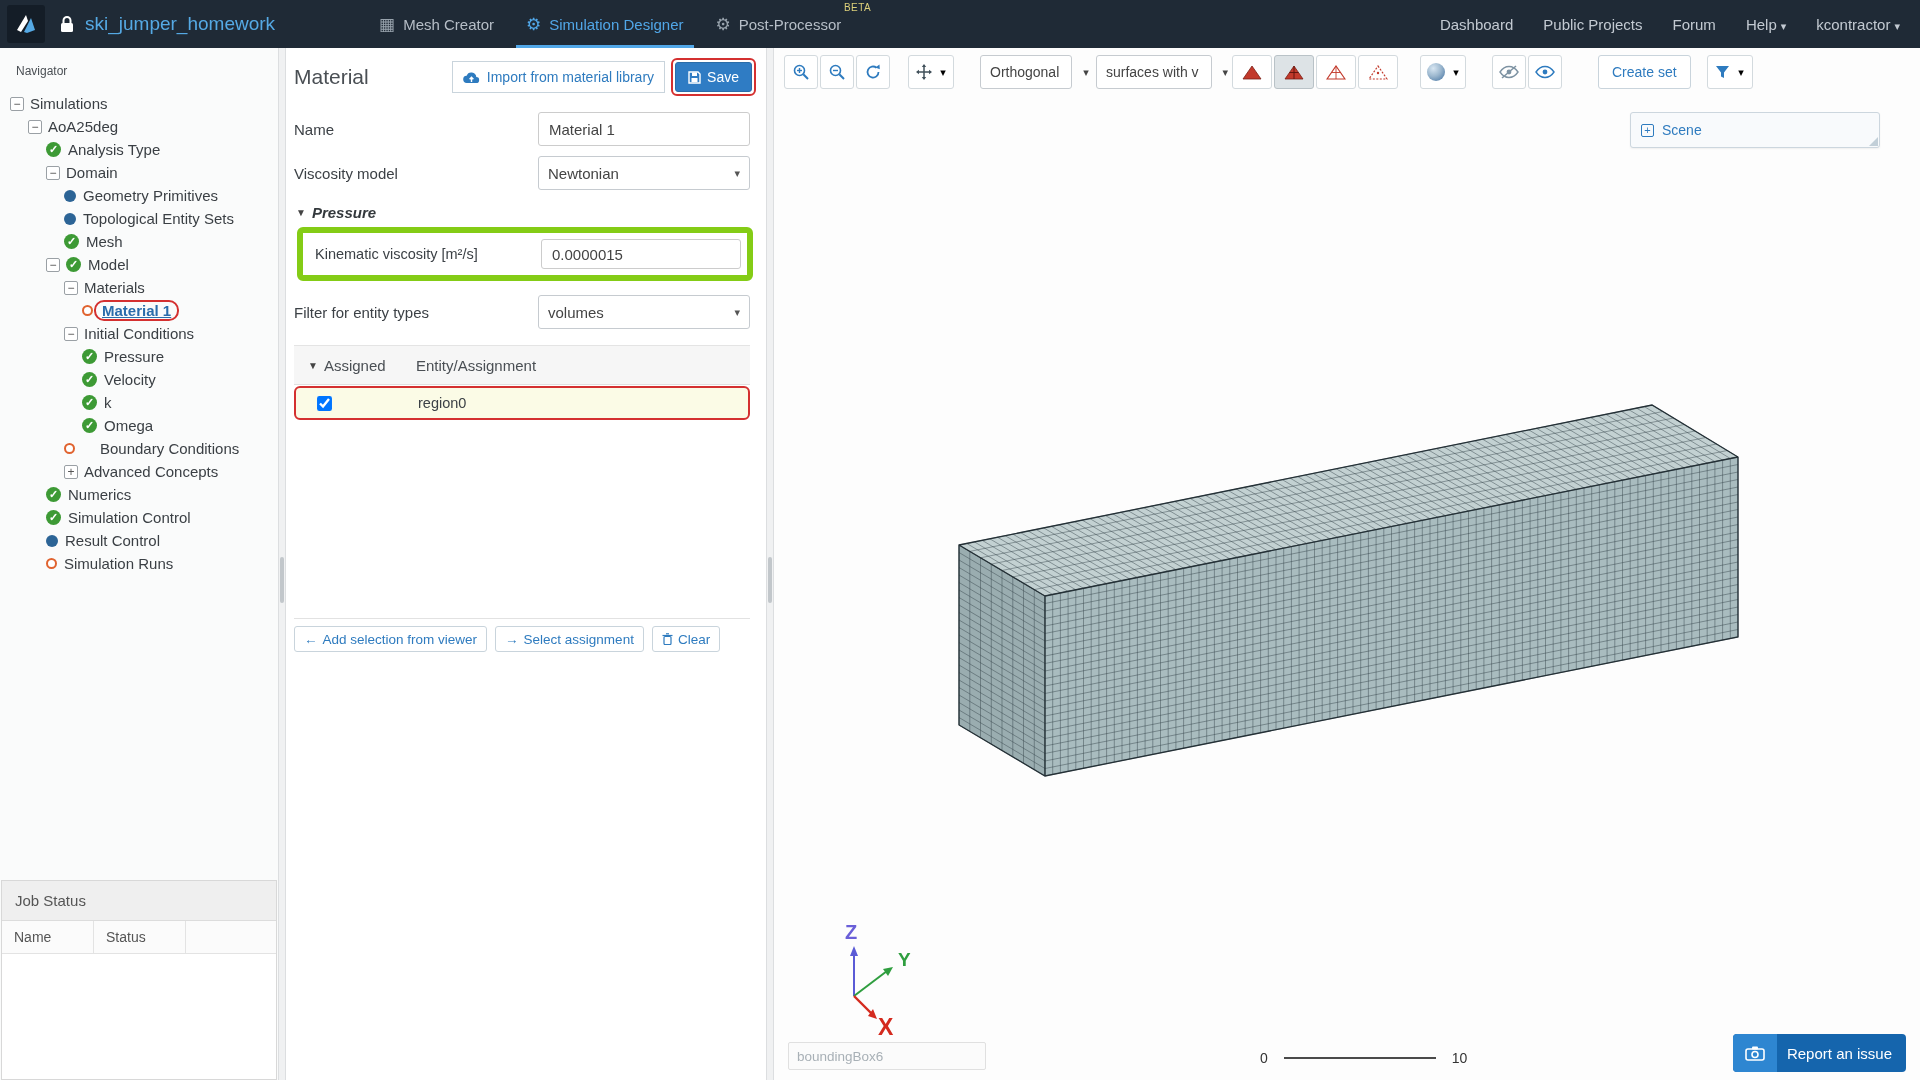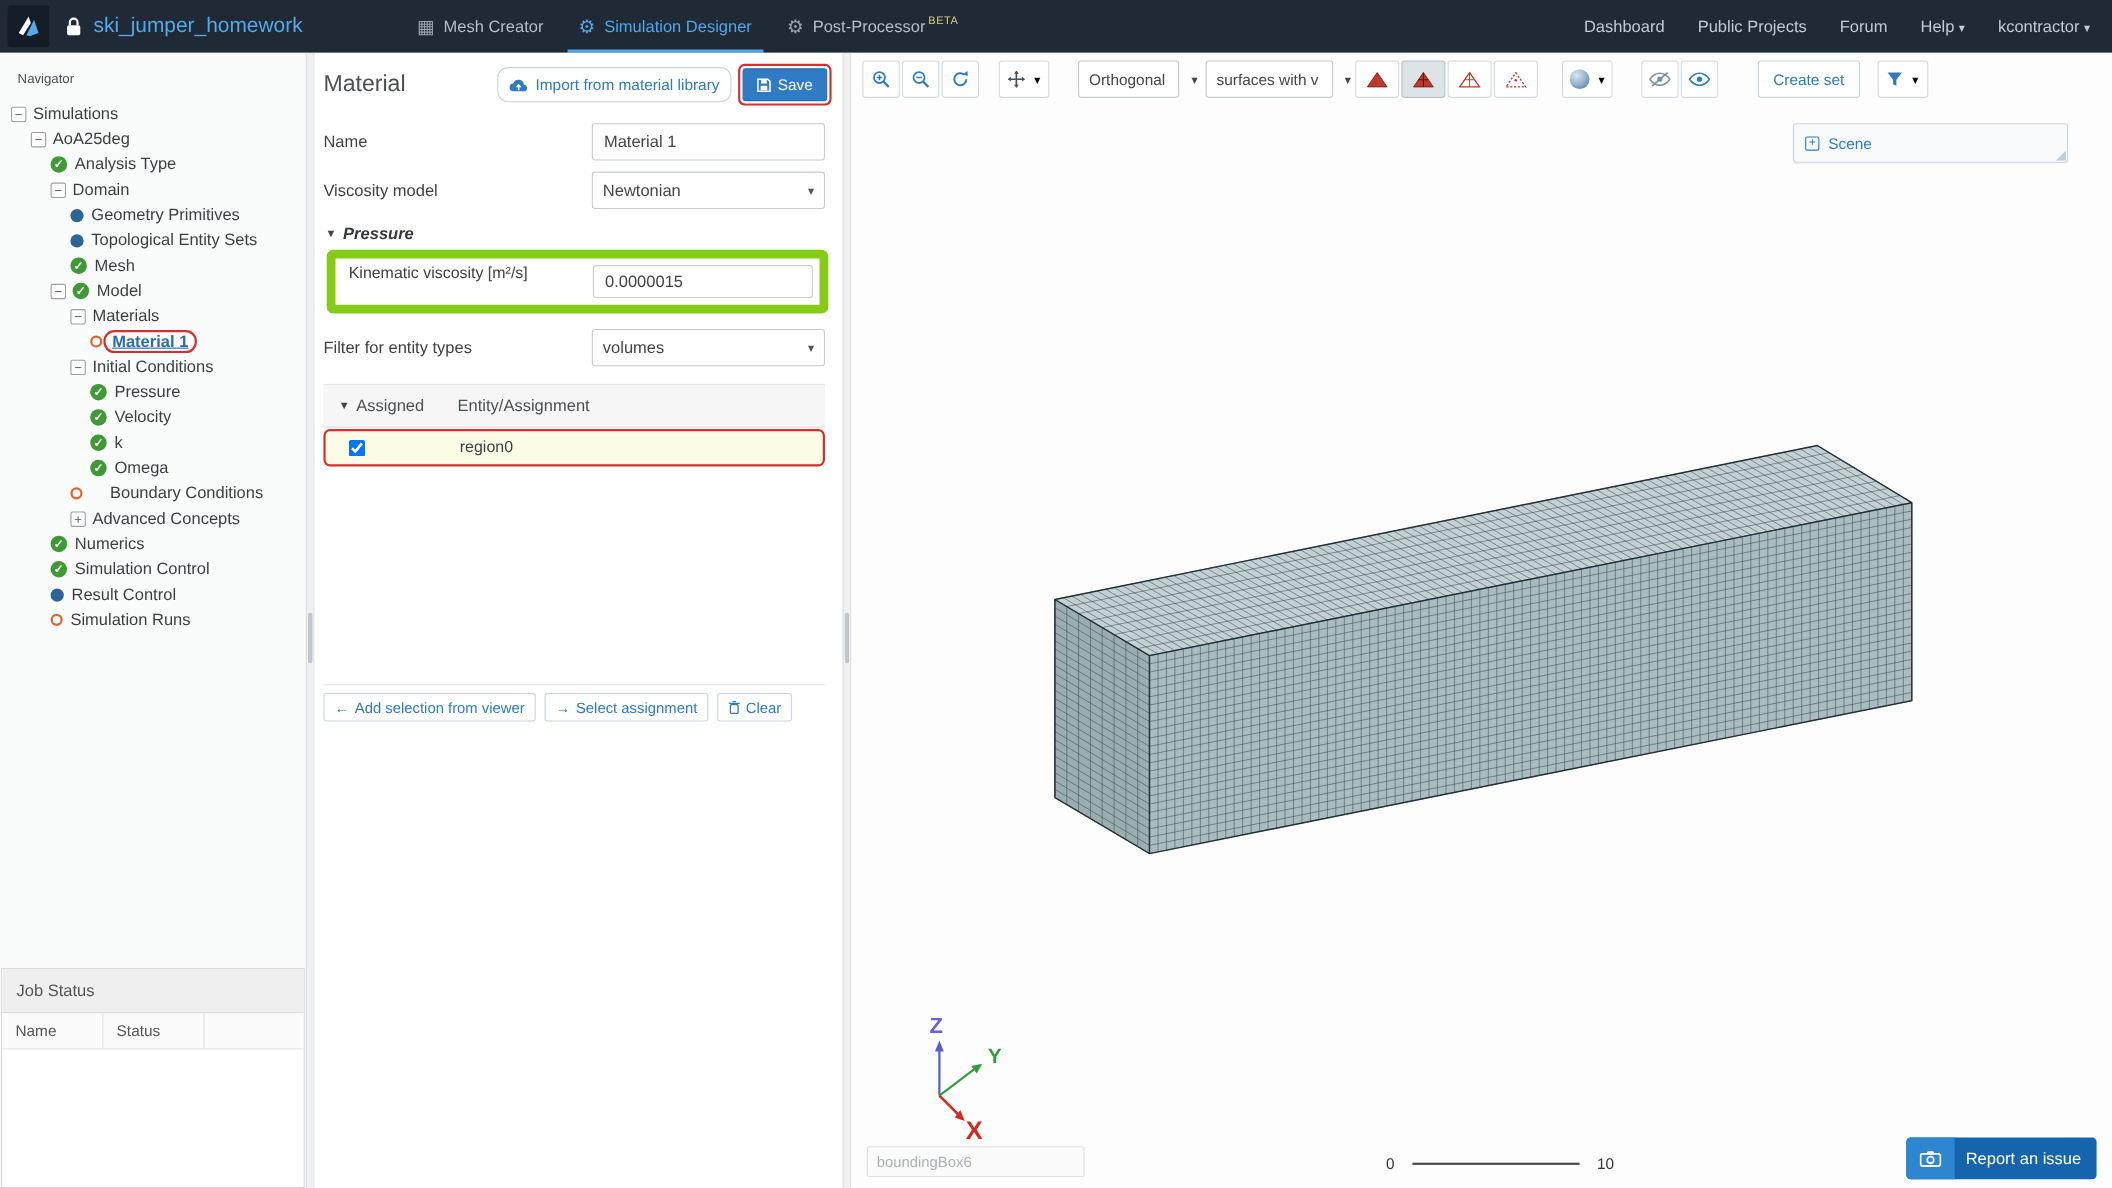--- a/index.html
+++ b/index.html
@@ -11,21 +11,21 @@
   .topbar { height:48px; background:#1f2a36; display:flex; align-items:center; color:#c3cad2; flex:none; position:relative; }
   .logo-box { width:38px; height:38px; margin-left:7px; background:#141d27; border-radius:3px; display:flex; align-items:center; justify-content:center; }
   .lock { margin-left:14px; display:flex; }
   .project-title { margin-left:10px; font-size:19px; color:#55a9e4; white-space:nowrap; }
   .tabs { display:flex; align-items:stretch; height:48px; margin-left:88px; }
   .tab { display:flex; align-items:center; gap:8px; padding:0 16px; font-size:15px; color:#b6bec7; position:relative; cursor:pointer; }
   .tab .tab-icon { font-size:17px; color:#98a3ad; }
   .tab.active { color:#51a7e8; }
   .tab.active .tab-icon { color:#51a7e8; }
   .tab.active::after { content:""; position:absolute; left:6px; right:6px; bottom:0; height:3px; background:#51a7e8; }
-  .beta { position:absolute; top:14px; right:-14px; font-size:10px; color:#ddd07a; letter-spacing:.5px;margin-left:48px; }
+  .beta { position:absolute; top:2px; right:-14px; font-size:10px; color:#ddd07a; letter-spacing:.5px;margin-left:48px; }
   .topbar .spacer { flex:1; }
   .links { display:flex; align-items:center; gap:30px; margin-right:20px; font-size:15px; }
   .links .link { cursor:pointer; white-space:nowrap; }
   .caret { font-size:11px; color:inherit; margin-left:4px; }
 
   
   .content { flex:1; display:flex; min-height:0; }
   .splitter { width:8px; background:#f0f1f2; border-left:1px solid #dcdee0; border-right:1px solid #dcdee0; position:relative; flex:none; }
   .splitter .handle { position:absolute; top:509px; left:1px; width:4px; height:46px; background:#c2c7cb; border-radius:2px; }
 
@@ -45,34 +45,34 @@
   .job-status { position:absolute; left:1px; right:1px; bottom:0; height:200px; border:1px solid #d8d8d8; background:#fff; }
   .js-header { background:#efefef; border-bottom:1px solid #dcdcdc; padding:11px 13px; font-size:15px; color:#555; }
   .js-cols { display:flex; background:#fbfbfb; border-bottom:1px solid #e3e3e3; }
   .js-col { width:92px; padding:8px 12px; font-size:14px; color:#555; border-right:1px solid #e3e3e3; }
   .js-empty { padding:11px 14px; font-size:14px; color:#8a8a8a; }
 
   
   .panel { width:480px; flex:none; background:#fff; padding:10px 10px 0 8px; position:relative; overflow:hidden; }
   .panel-header { display:flex; align-items:center; margin-bottom:16px; }
   .panel-title { flex:1; font-size:21px; color:#4a4f54; }
-  .btn-import { height:32px; display:flex; align-items:center; gap:7px; background:#fff; border:1px solid #c9d4dc; border-radius:10px; padding:0 10px; font-size:14px; color:#2e7bbf; cursor:pointer; white-space:nowrap; }
+  .btn-import { height:32px; display:flex; align-items:center; gap:7px; background:#fff; border:1px solid #c9d4dc; border-radius:0; padding:0 10px; font-size:14px; color:#2e7bbf; cursor:pointer; white-space:nowrap; }
   .anno-save { border:2px solid #d43030; border-radius:6px; padding:2px; margin-left:6px; }
   .btn-save { height:30px; display:flex; align-items:center; gap:6px; background:#2f7cc4; border:1px solid #2a6ca8; border-radius:3px; padding:0 12px; font-size:14px; color:#fff; cursor:pointer; }
 
   .form-row { display:flex; align-items:center; margin:0 6px 10px 0; }
   .form-label { flex:1; font-size:15px; color:#3c4146; }
   .tinput { width:212px; height:34px; border:1px solid #ccc; border-radius:3px; padding:0 10px; font-size:15px; color:#444; font-family:"Liberation Sans",sans-serif; background:#fff; }
   .fselect { width:212px; height:34px; border:1px solid #c6cbd0; border-radius:3px; background:#fff; display:flex; align-items:center; padding:0 9px; font-size:15px; color:#444; cursor:pointer; }
   .fselect .sel-text { flex:1; }
   .fselect .caret { color:#555; }
 
   .details-head { display:flex; align-items:center; gap:6px; margin:14px 0 6px 2px; font-size:15px; color:#33383c; font-style:italic; font-weight:bold; }
   .tri-down { font-size:10px; font-style:normal; color:#444; }
-  .kin-row { border:8px solid #84cc16; border-radius:6px; display:flex; align-items:flex-start; padding:6px 6px 6px 12px; margin:0 3px 14px 3px; }
+  .kin-row { border:6px solid #84cc16; border-radius:6px; display:flex; align-items:center; padding:6px 6px 6px 12px; margin:0 3px 14px 3px; }
   .kin-label { flex:1; font-size:14.5px; color:#3c4146; }
   .kin-row .tinput { width:200px; height:30px; }
 
   .map-title { font-size:18px; font-weight:bold; color:#3c4146; margin:30px 0 16px 2px; }
 
   .mtable { margin-top:16px; margin-right:6px; }
   .thead { display:flex; align-items:center; height:40px; background:#f6f6f6; border-top:1px solid #e4e4e4; border-bottom:1px solid #e0e0e0; font-size:15px; color:#4a4f54; }
   .th1 { width:112px; padding-left:14px; display:flex; align-items:center; gap:6px; }
   .th2 { flex:1; padding-left:10px; }
   .trow { display:flex; align-items:center; height:34px; background:#fbfbe6; border:2px solid #d43030; border-radius:6px; margin-top:1px; }

